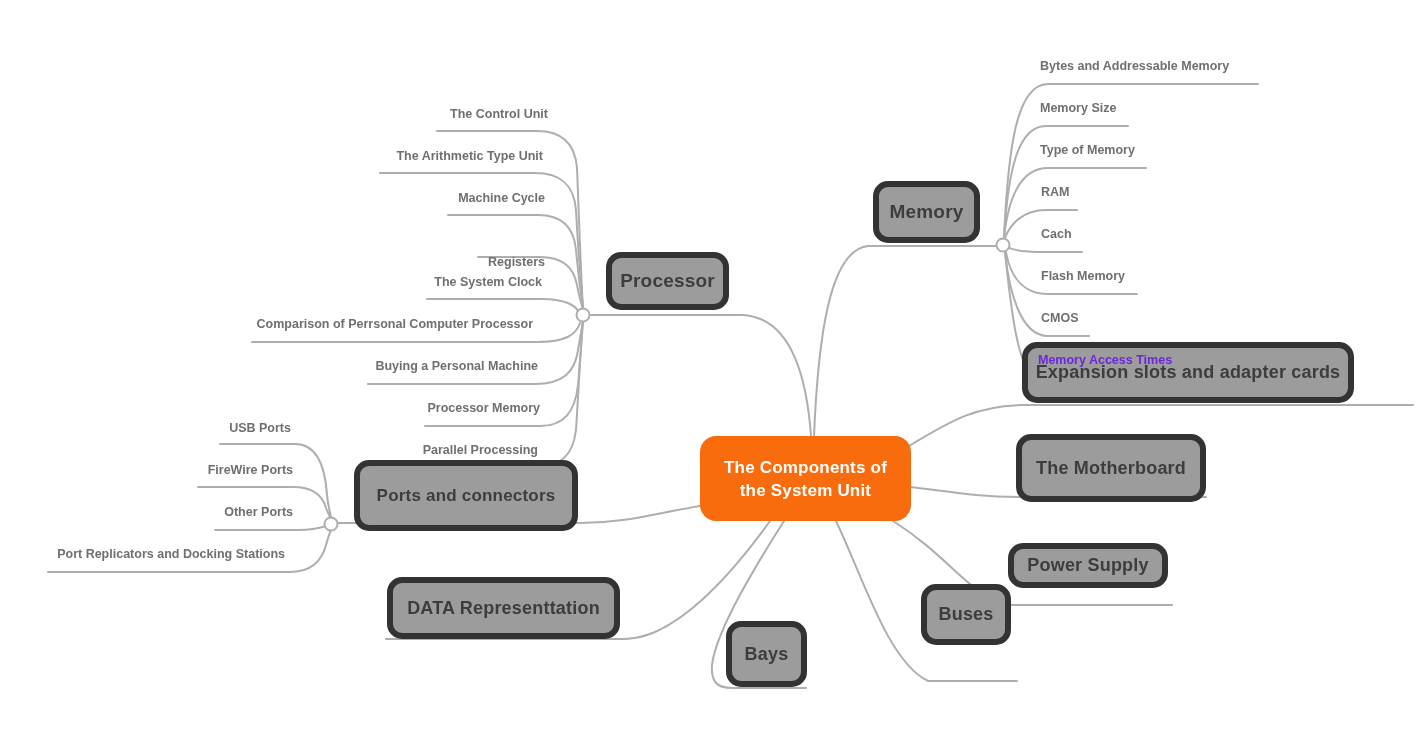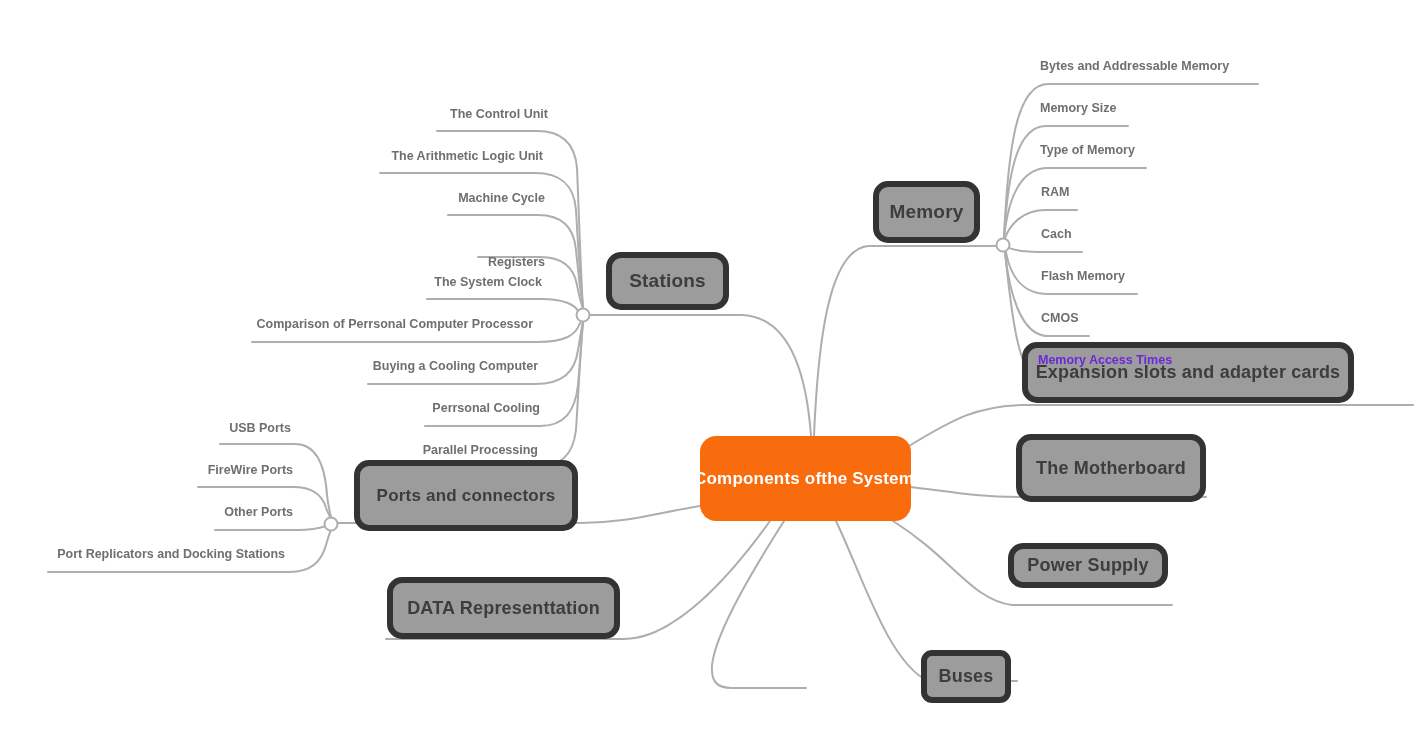--- a/index.html
+++ b/index.html
@@ -45,21 +45,21 @@
     white-space: nowrap;
   }
   .node.central {
     border: none;
     border-radius: 16px;
     background: #f96c0d;
     color: #ffffff;
     font-size: 17px;
     line-height: 23px;
     text-align: center;
-    flex-direction: row;
+    flex-direction: column;
   }
   .leaf {
     position: absolute;
     z-index: 2;
     height: 17px;
     line-height: 17px;
     font-size: 12.5px;
     font-weight: bold;
     color: #6f6f6f;
     white-space: nowrap;
@@ -114,52 +114,55 @@
     <circle cx="1003" cy="245" r="6.5"></circle>
     <circle cx="331" cy="524" r="6.5"></circle>
   </svg>
 
   <div class="node central" style="left:700px; top:436px; width:211px; height:85px;">
     <div>The Components of</div>
     <div>the System Unit</div>
   </div>
 
   <div class="node" style="left:606px; top:252px; width:123px; height:58px; font-size:19px;">
-    <span>Stations</span>
+    <span>Processor</span>
   </div>
   <div class="node" style="left:1022px; top:342px; width:332px; height:61px;">
     <span>Expansion slots and adapter cards</span>
   </div>
   <div class="node" style="left:873px; top:181px; width:107px; height:62px; font-size:19px;">
     <span>Memory</span>
   </div>
   <div class="node" style="left:1016px; top:434px; width:190px; height:68px;">
     <span>The Motherboard</span>
   </div>
   <div class="node" style="left:1008px; top:543px; width:160px; height:45px;">
     <span>Power Supply</span>
   </div>
-  <div class="node" style="left:921px; top:650px; width:90px; height:53px;border-radius:11px;">
+  <div class="node" style="left:921px; top:584px; width:90px; height:61px;">
     <span>Buses</span>
+  </div>
+  <div class="node" style="left:726px; top:621px; width:81px; height:66px;">
+    <span>Bays</span>
   </div>
   <div class="node" style="left:354px; top:460px; width:224px; height:71px; font-size:17px;">
     <span>Ports and connectors</span>
   </div>
   <div class="node" style="left:387px; top:577px; width:233px; height:62px;">
     <span>DATA Representtation</span>
   </div>
 
   <div class="leaf" style="right:875px; top:106px;">The Control Unit</div>
-  <div class="leaf" style="right:880px; top:148px;">The Arithmetic Logic Unit</div>
+  <div class="leaf" style="right:880px; top:148px;">The Arithmetic Type Unit</div>
   <div class="leaf" style="right:878px; top:190px;">Machine Cycle</div>
   <div class="leaf" style="right:878px; top:232px;margin-top:22px;">Registers</div>
   <div class="leaf" style="right:881px; top:274px;">The System Clock</div>
   <div class="leaf" style="right:890px; top:316px;">Comparison of Perrsonal Computer Processor</div>
-  <div class="leaf" style="right:885px; top:358px;">Buying a Cooling Computer</div>
-  <div class="leaf" style="right:883px; top:400px;">Perrsonal Cooling</div>
+  <div class="leaf" style="right:885px; top:358px;">Buying a Personal Machine</div>
+  <div class="leaf" style="right:883px; top:400px;">Processor Memory</div>
   <div class="leaf" style="right:885px; top:442px;">Parallel Processing</div>
 
   <div class="leaf" style="left:1040px; top:58px;">Bytes and Addressable Memory</div>
   <div class="leaf" style="left:1040px; top:100px;">Memory Size</div>
   <div class="leaf" style="left:1040px; top:142px;">Type of Memory</div>
   <div class="leaf" style="left:1041px; top:184px;">RAM</div>
   <div class="leaf" style="left:1041px; top:226px;">Cach</div>
   <div class="leaf" style="left:1041px; top:268px;">Flash Memory</div>
   <div class="leaf" style="left:1041px; top:310px;">CMOS</div>
   <div class="leaf overlap" style="left:1038px; top:352px;">Memory Access Times</div>

